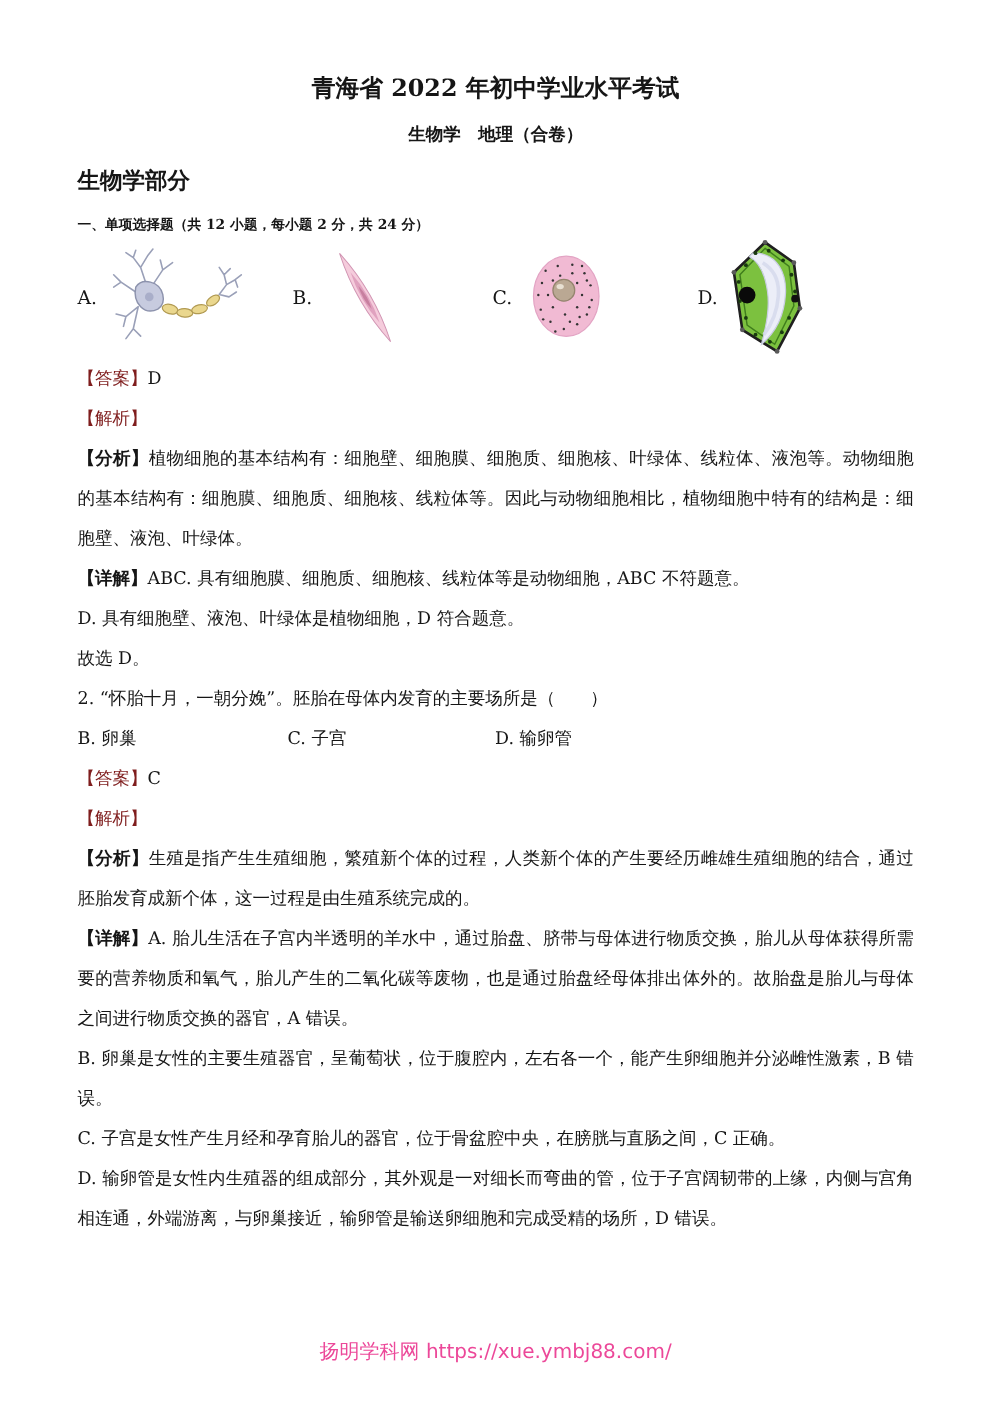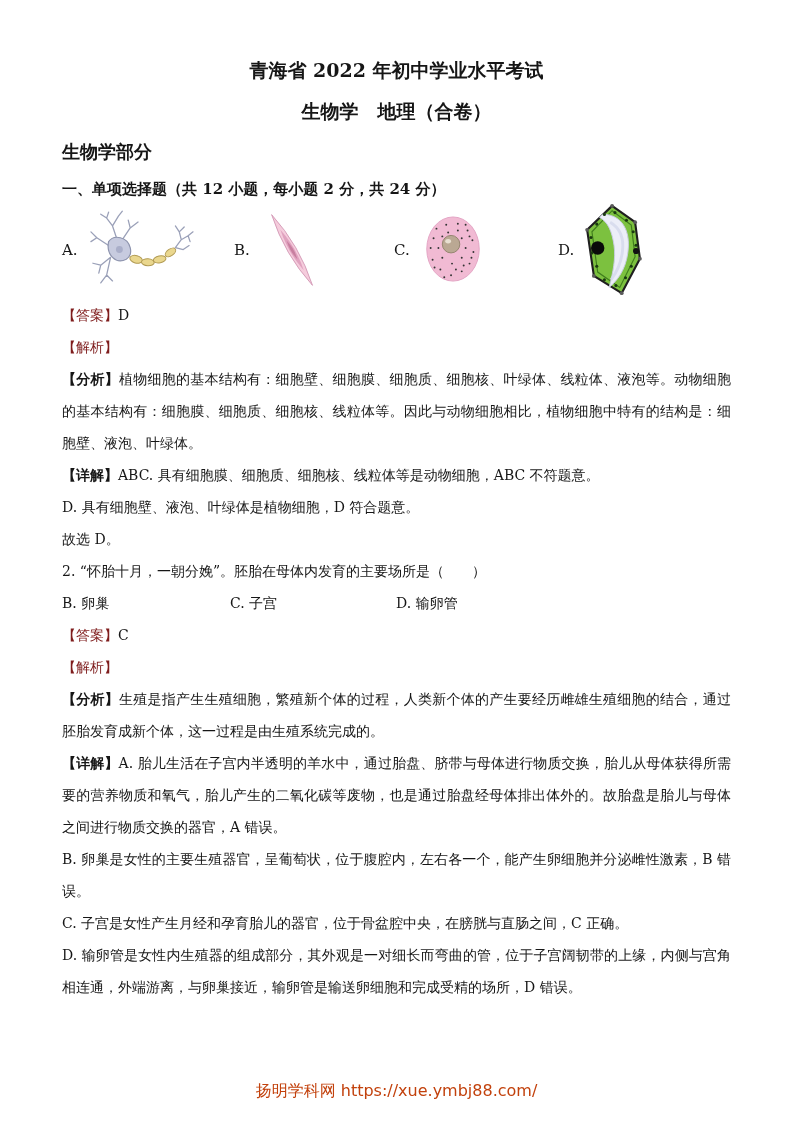--- a/index.html
+++ b/index.html
@@ -3,41 +3,41 @@
 <meta charset="utf-8">
 <style>
   html,body{margin:0;padding:0;background:#ffffff;}
   .page{
     width:793px;height:1122px;margin:4px auto;position:relative;
     box-sizing:border-box;padding:54px 62px 0 62px;
     font-family:"DejaVu Serif","Liberation Serif",serif;
     font-size:14px;color:#161616;background:#ffffff;overflow:hidden;
   }
   .t1{font-size:19px;font-weight:bold;text-align:center;margin:0 0 15px 0;}
-  .t2{font-size:19px;font-weight:bold;text-align:center;margin:0 0 15px 0;}
+  .t2{font-size:14px;font-weight:bold;text-align:center;margin:0 0 15px 0;}
   .t3{font-size:18px;font-weight:bold;text-align:left;margin:0 0 4px 0;}
-  .sec-heading{font-weight:bold;font-size:15px;margin:16px 0 4px 0;}
+  .sec-heading{font-weight:bold;font-size:11px;margin:16px 0 4px 0;}
   .line{line-height:32px;margin:0;text-align:justify;}
   .stem{margin-top:6px;}
   .tag-blue{color:#7f1d1d;}
   .b{font-weight:bold;}
   .figrow{display:flex;align-items:center;height:94px;margin:2px 0 2px 0;}
   .fig{display:flex;align-items:center;}
   .fig .flabel{font-size:15px;margin-right:9px;}
   .fig-a{width:172px;}
   .fig-b{width:160px;}
   .fig-c{width:164px;}
   .optrow{display:flex;line-height:32px;}
   .optrow span{display:block;}
   .opt-a{width:175px;}
   .opt-b{width:168px;}
   .opt-c{width:166px;}
   .footer{
-    position:absolute;left:0;bottom:24px;width:100%;text-align:center;
-    color:#c2410c;font-size:16px;
+    position:absolute;left:0;bottom:34px;width:100%;text-align:center;
+    color:#ec4899;font-size:16px;
     font-family:"DejaVu Sans","Liberation Sans",sans-serif;
   }
 </style>
 </head>
 <body>
 
 <div class="page">
 
   <div class="t1">青海省 2022 年初中学业水平考试</div>
   <div class="t2">生物学　地理（合卷）</div>

